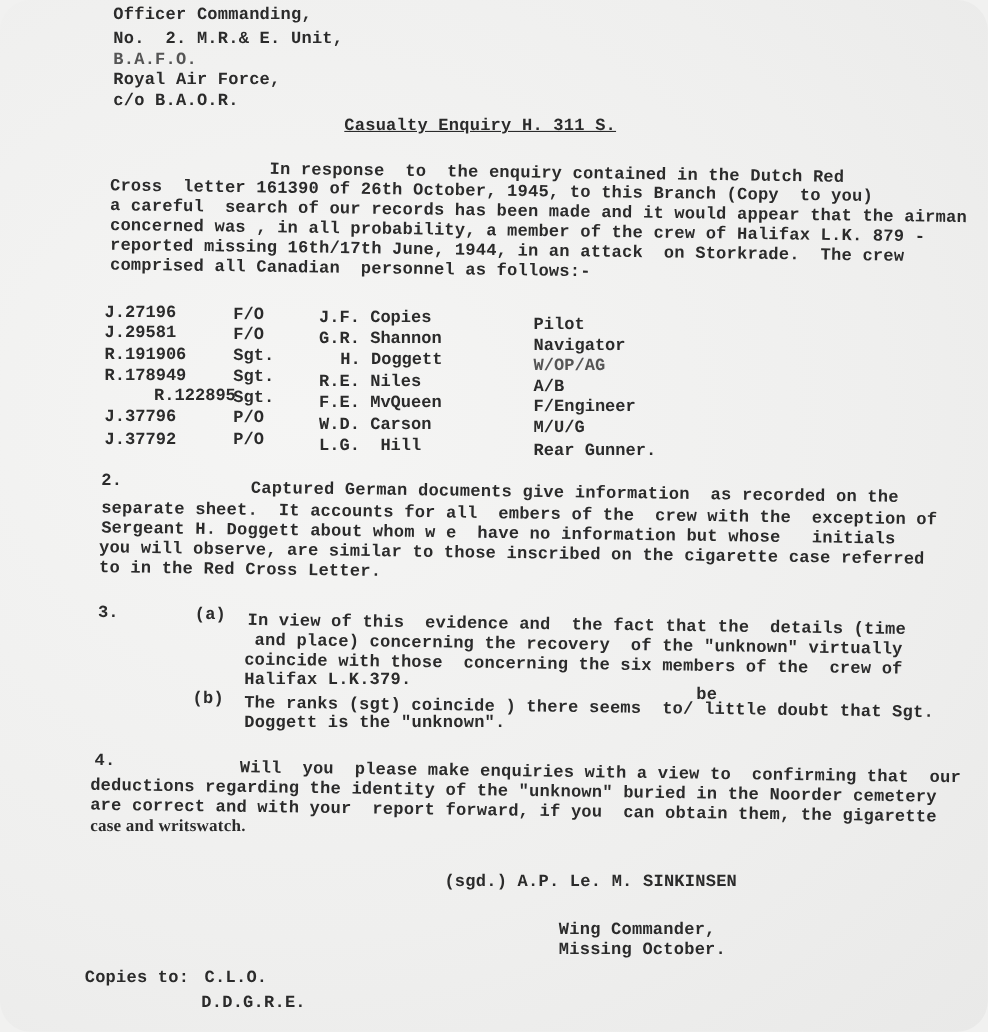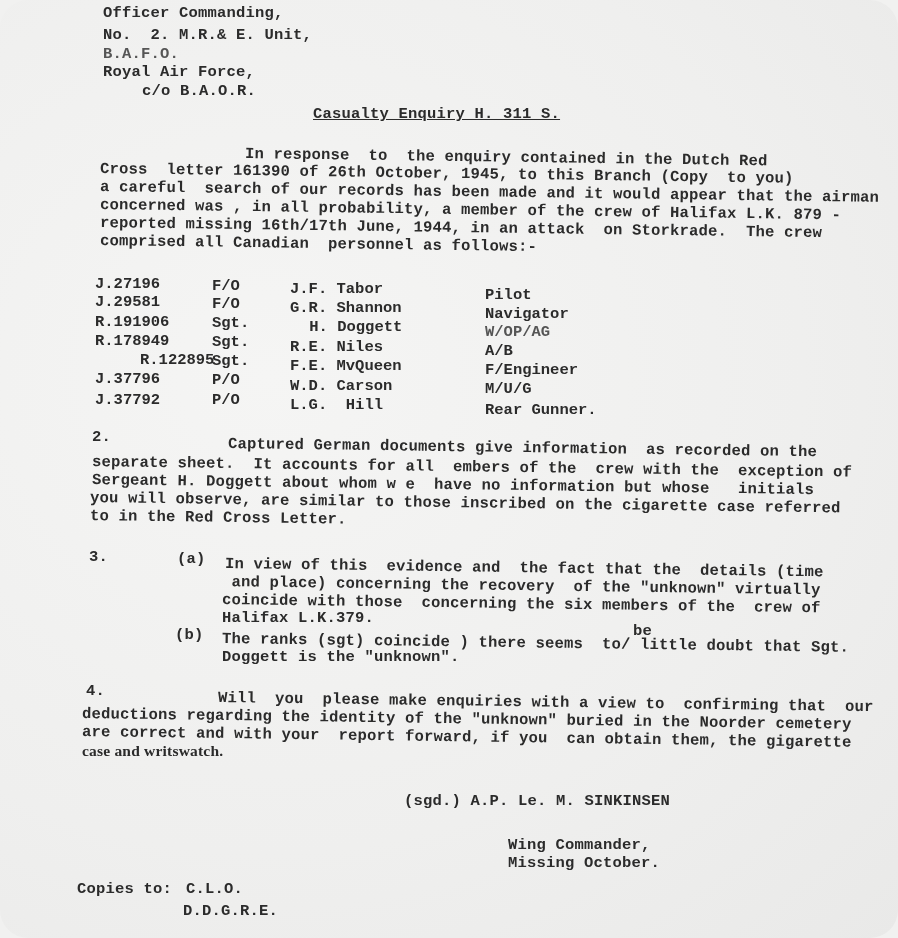--- a/index.html
+++ b/index.html
@@ -23,39 +23,39 @@
 </head>
 <body>
 
 <div class="page">
 
   <div>
     <div class="t" style="left:103px;top:5px;">Officer Commanding,</div>
     <div class="t" style="left:103px;top:27px;">No.  2. M.R.&amp; E. Unit,</div>
     <div class="t faint" style="left:103px;top:46px;">B.A.F.O.</div>
     <div class="t" style="left:103px;top:64px;">Royal Air Force,</div>
-    <div class="t" style="left:103px;top:83px;margin-left:39px;">c/o B.A.O.R.</div>
+    <div class="t" style="left:103px;top:83px;">c/o B.A.O.R.</div>
   </div>
 
   <div class="t title" style="left:313px;top:106px;">Casualty Enquiry H. 311 S.</div>
 
   <div>
     <div class="t" style="left:245px;top:146px;transform:rotate(0.8deg);transform-origin:left;">In response  to  the enquiry contained in the Dutch Red</div>
     <div class="t" style="left:100px;top:161px;transform:rotate(0.8deg);transform-origin:left;">Cross  letter 161390 of 26th October, 1945, to this Branch (Copy  to you)</div>
     <div class="t" style="left:100px;top:179px;transform:rotate(0.8deg);transform-origin:left;">a careful  search of our records has been made and it would appear that the airman</div>
     <div class="t" style="left:100px;top:197px;transform:rotate(0.8deg);transform-origin:left;">concerned was , in all probability, a member of the crew of Halifax L.K. 879 -</div>
     <div class="t" style="left:100px;top:215px;transform:rotate(0.8deg);transform-origin:left;">reported missing 16th/17th June, 1944, in an attack  on Storkrade.  The crew</div>
     <div class="t" style="left:100px;top:233px;transform:rotate(0.8deg);transform-origin:left;">comprised all Canadian  personnel as follows:-</div>
   </div>
 
   <div>
     <div>
       <div class="crew-row" style="left:95px;top:276px;">J.27196</div>
       <div class="crew-row" style="left:212px;top:278px;">F/O</div>
-      <div class="crew-row" style="left:290px;top:281px;">J.F. Tabor</div>
+      <div class="crew-row" style="left:290px;top:281px;">J.F. Copies</div>
       <div class="crew-row" style="left:485px;top:287px;">Pilot</div>
     </div>
     <div>
       <div class="crew-row" style="left:95px;top:294px;font-family:Liberation Mono, monospace;">J.29581</div>
       <div class="crew-row" style="left:212px;top:296px;">F/O</div>
       <div class="crew-row" style="left:290px;top:300px;">G.R. Shannon</div>
       <div class="crew-row" style="left:485px;top:306px;">Navigator</div>
     </div>
     <div>
       <div class="crew-row" style="left:95px;top:314px;">R.191906</div>

